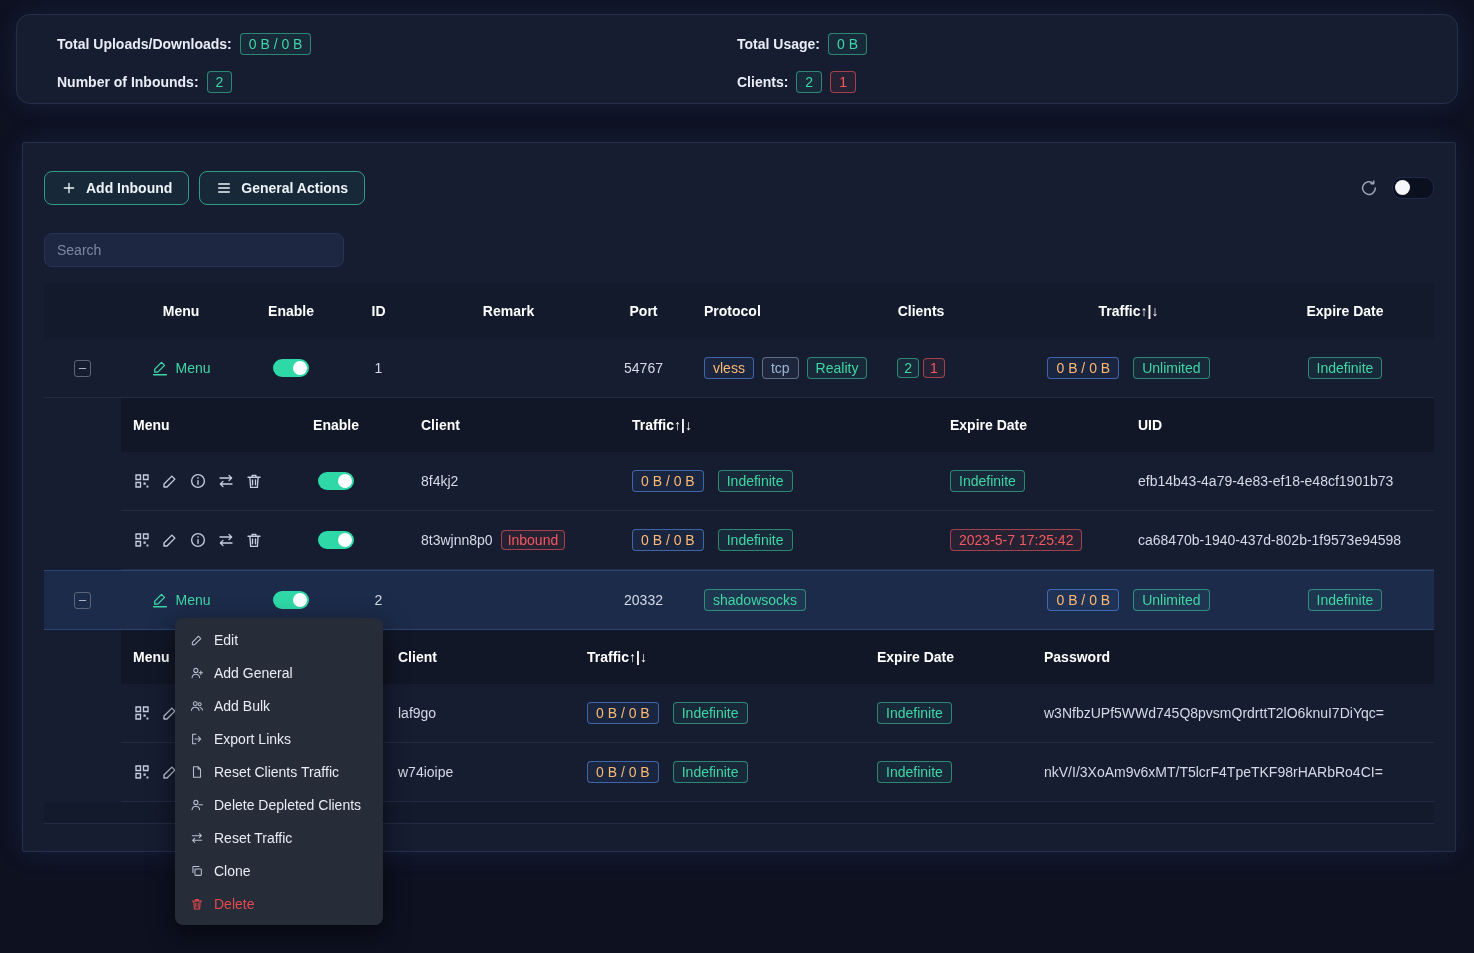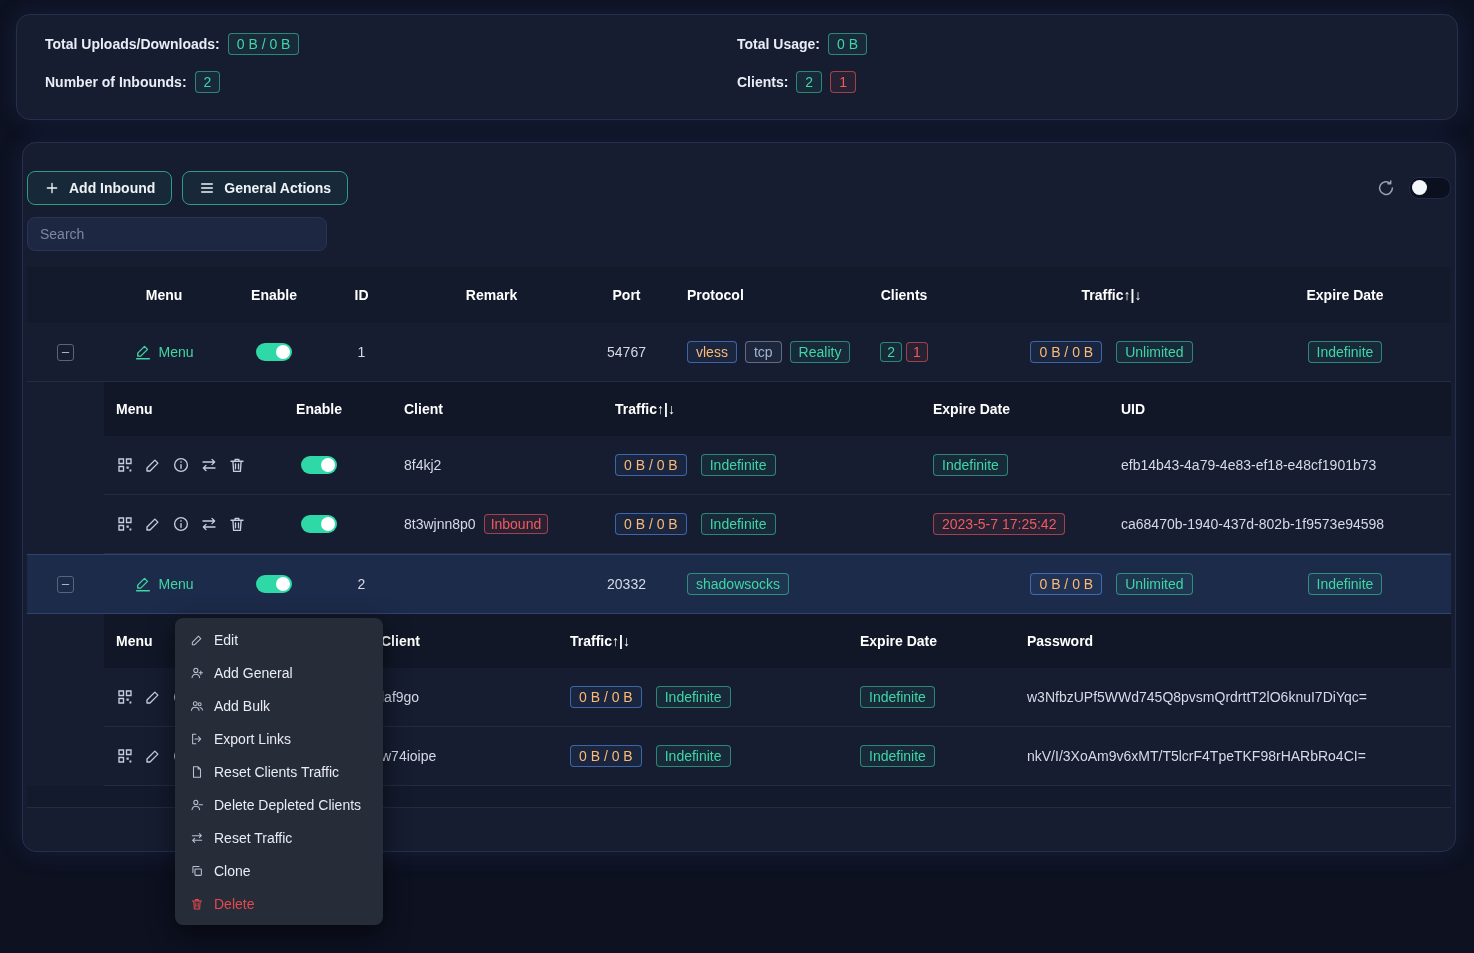--- a/index.html
+++ b/index.html
@@ -7,46 +7,46 @@
     width:1474px;height:953px;position:relative;overflow:hidden;
     background:#0d1120;color:#dfe3ee;
     font-family:"Liberation Sans", sans-serif;font-size:14px;
   }
   .card{
     position:absolute;box-sizing:border-box;
     background:#161d31;border:1px solid #26304d;border-radius:14px;
     box-shadow:0 0 28px rgba(96,130,255,.13);
   }
   
-  #stats{left:16px;top:14px;width:1442px;height:106px;padding:18px 28px}
+  #stats{left:16px;top:14px;width:1442px;height:90px;padding:18px 40px}
   .stats-grid{display:grid;grid-template-columns:1fr 1fr;row-gap:16px}
   .stat{display:flex;align-items:center;gap:8px;font-weight:bold;color:#e9edf6}
   .badge{
     display:inline-block;font-size:14px;line-height:16px;padding:2px 8px;
     border-radius:4px;font-weight:normal;white-space:nowrap;
   }
   .badge.green{color:#3fd6a6;border:1px solid rgba(63,214,166,.55);background:rgba(63,214,166,.07)}
   .badge.blue{color:#fdba74;border:1px solid rgba(91,155,255,.55);background:rgba(91,155,255,.07)}
   .badge.red{color:#f25a5f;border:1px solid rgba(242,90,95,.6);background:rgba(242,90,95,.08)}
   .badge.slate{color:#9fb6d4;border:1px solid rgba(159,182,212,.5);background:rgba(159,182,212,.06)}
   .badge.sm{padding:1px 6px}
   
-  #main{left:22px;top:142px;width:1434px;height:710px;padding:28px 4px 0;border-radius:14px}
+  #main{left:22px;top:142px;width:1434px;height:710px;padding:28px 21px 0;border-radius:2px}
   .toolbar{display:flex;align-items:center;gap:10px}
   .btn{
     display:flex;align-items:center;gap:9px;height:34px;padding:0 16px;
     background:rgba(47,216,167,.06);border:1px solid #2f9d7f;border-radius:8px;
     color:#eef3f7;font-size:14px;font-weight:600;cursor:pointer;
     font-family:"Liberation Sans", sans-serif;
   }
   .toolbar-right{margin-left:auto;display:flex;align-items:center;gap:14px}
   .theme-switch{width:40px;height:20px;border-radius:10px;background:#0b101e;border:1px solid #20294a;position:relative;cursor:pointer}
   .theme-switch::after{content:'';position:absolute;left:2px;top:2px;width:15px;height:15px;border-radius:50%;background:#f4f6fa}
   #search{
-    margin-top:12px;width:300px;height:34px;box-sizing:border-box;
+    margin-top:28px;width:300px;height:34px;box-sizing:border-box;
     background:#1d2742;border:1px solid #273455;border-radius:8px;
     color:#dfe3ee;padding:0 12px;font-size:14px;outline:none;
     font-family:"Liberation Sans", sans-serif;
   }
   #search::placeholder{color:#7e87a0}
   
   .table{margin-top:16px}
   .trow{display:grid;align-items:center}
   .main-cols{grid-template-columns:77px 120px 100px 75px 185px 85px 155px 160px 255px 1fr}
   .sub1-cols{grid-template-columns:150px 130px 231px 318px 188px 1fr}

